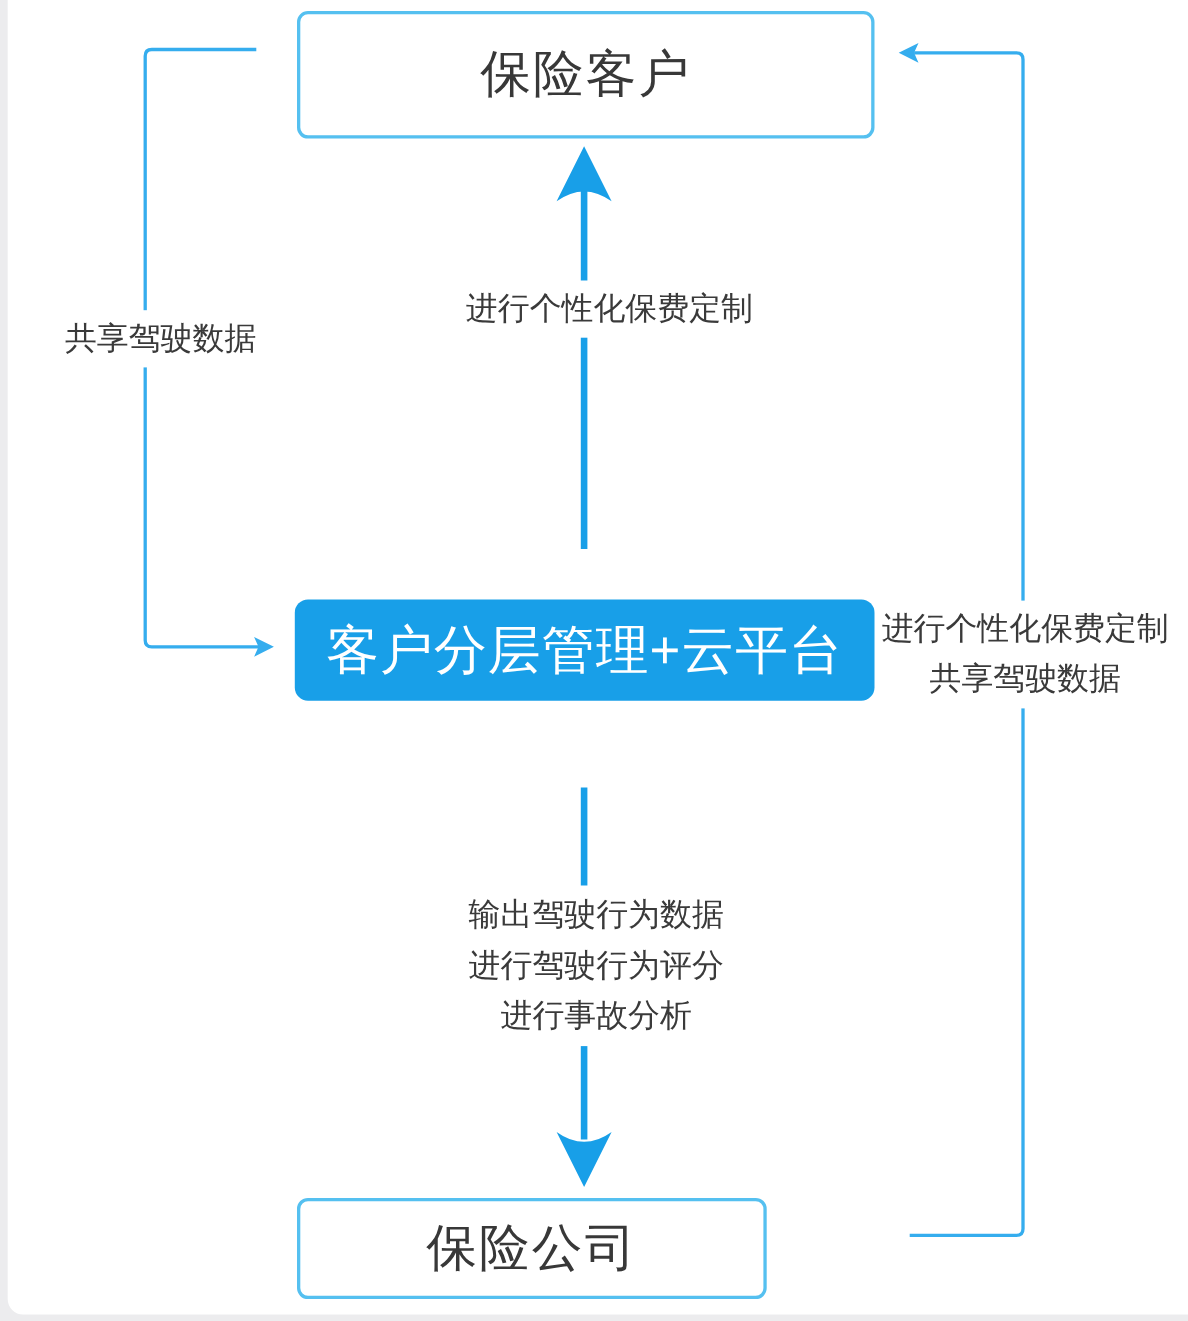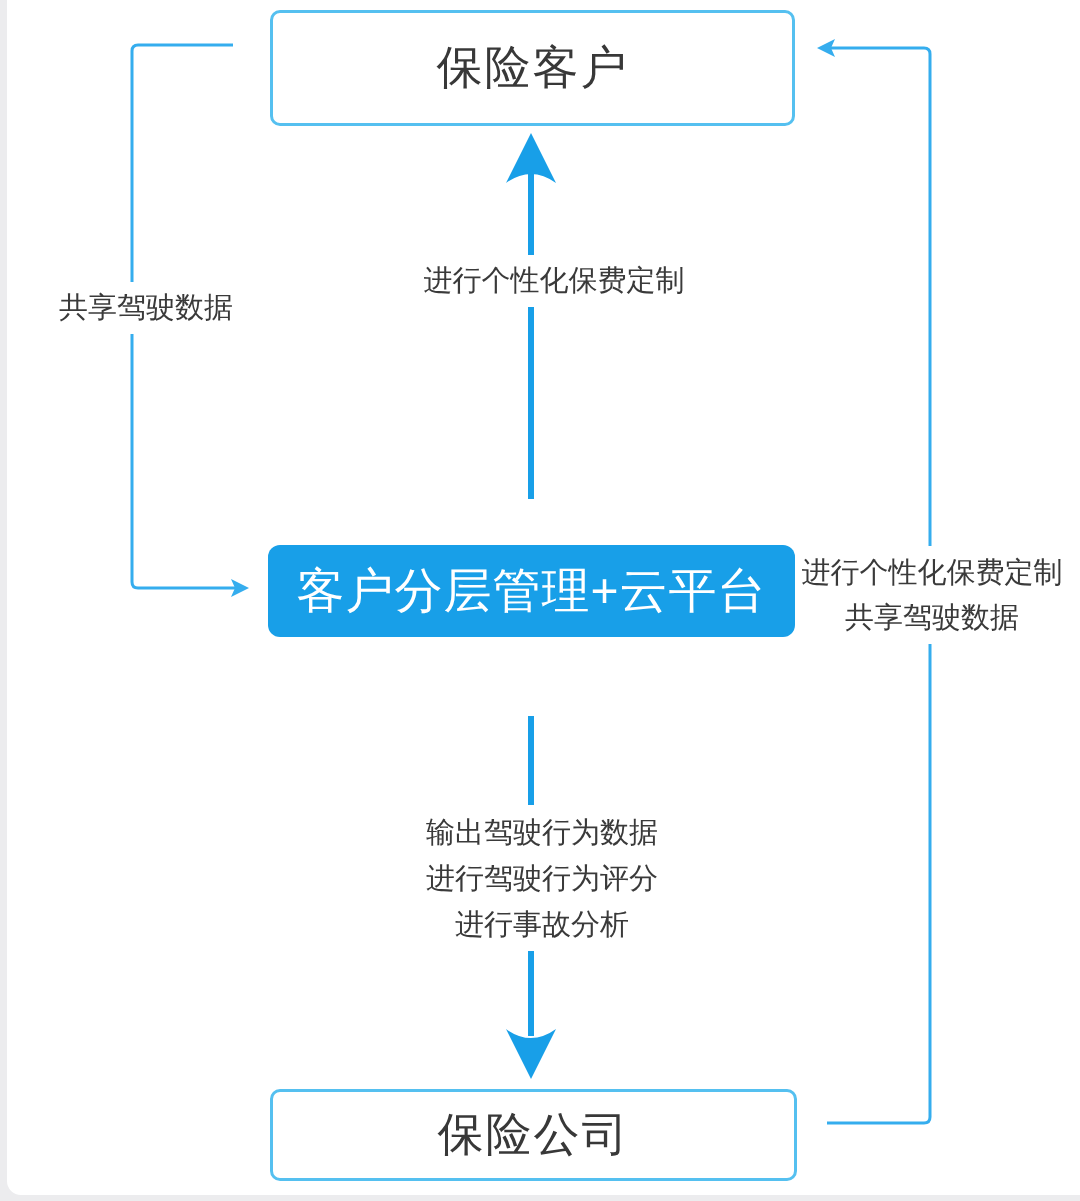--- a/index.html
+++ b/index.html
@@ -31,21 +31,21 @@
     color: #383838;
   }
   .node-outline {
     background: #FFFFFF;
     border: 3px solid #55C0F0;
     border-radius: 10px;
     font-size: 46px;
     letter-spacing: 2px;
   }
   .node-customer { left: 263px; top: 10px;  width: 525px; height: 116px; }
-  .node-insurer  { left: 263px; top: 1089px; width: 527px; height: 92px; }
+  .node-insurer  { left: 263px; top: 1089px; width: 427px; height: 92px; }
   .node-platform {
     left: 261px; top: 545px; width: 527px; height: 92px;
     background: #189FE8;
     border-radius: 12px;
     color: #FFFFFF;
     font-size: 48px;
     font-weight: 500;
     letter-spacing: 1px;
   }
 

